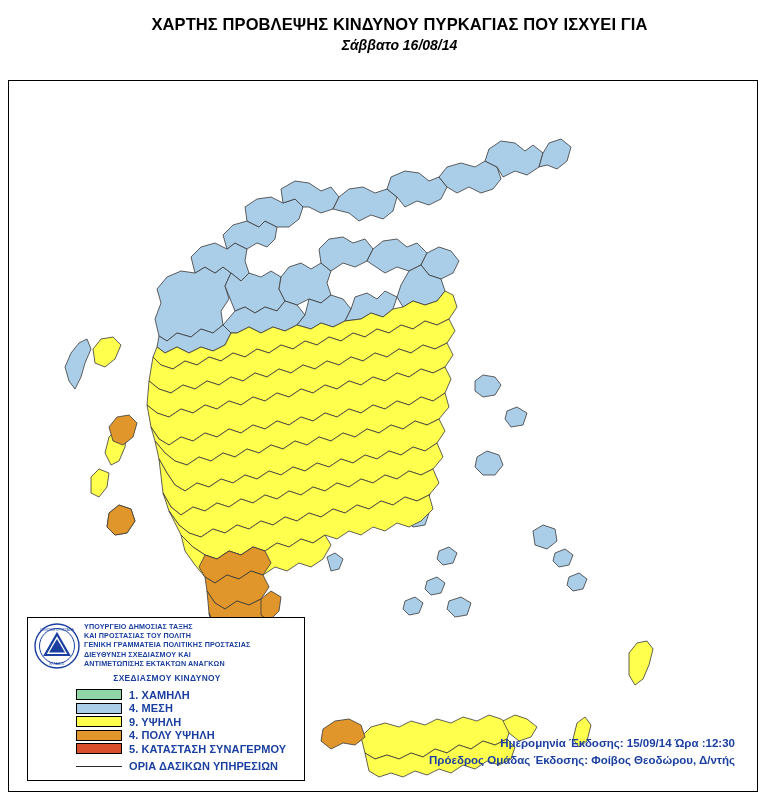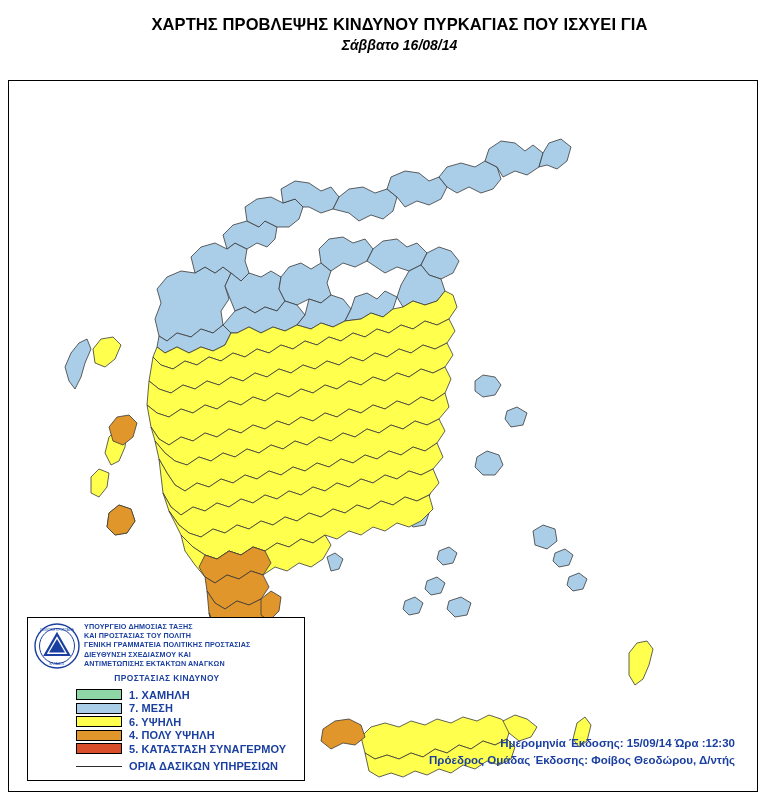--- a/index.html
+++ b/index.html
@@ -265,33 +265,33 @@
           <text x="23" y="42" font-size="3.2" fill="#1a3fa0" text-anchor="middle" font-family="Liberation Sans, sans-serif">ΕΛΛΑΔΟΣ</text>
         </svg>
         <div class="ministry-lines">
           <div>ΥΠΟΥΡΓΕΙΟ ΔΗΜΟΣΙΑΣ ΤΑΞΗΣ</div>
           <div>ΚΑΙ ΠΡΟΣΤΑΣΙΑΣ ΤΟΥ ΠΟΛΙΤΗ</div>
           <div>ΓΕΝΙΚΗ ΓΡΑΜΜΑΤΕΙΑ ΠΟΛΙΤΙΚΗΣ ΠΡΟΣΤΑΣΙΑΣ</div>
           <div>ΔΙΕΥΘΥΝΣΗ ΣΧΕΔΙΑΣΜΟΥ ΚΑΙ</div>
           <div>ΑΝΤΙΜΕΤΩΠΙΣΗΣ ΕΚΤΑΚΤΩΝ ΑΝΑΓΚΩΝ</div>
         </div>
       </div>
-      <div class="legend-title">ΠΡΟΣΤΑΣΙΑΣ ΚΙΝΔΥΝΟΥ</div>
+      <div class="legend-title">ΣΧΕΔΙΑΣΜΟΥ ΚΙΝΔΥΝΟΥ</div>
       <div class="legend-items">
         <div class="legend-row">
           <div class="swatch" style="background:#8fd6a6"></div>
           <div class="legend-label">1. ΧΑΜΗΛΗ</div>
         </div>
         <div class="legend-row">
           <div class="swatch" style="background:#aacde8"></div>
-          <div class="legend-label">7. ΜΕΣΗ</div>
+          <div class="legend-label">4. ΜΕΣΗ</div>
         </div>
         <div class="legend-row">
           <div class="swatch" style="background:#ffff4d"></div>
-          <div class="legend-label">6. ΥΨΗΛΗ</div>
+          <div class="legend-label">9. ΥΨΗΛΗ</div>
         </div>
         <div class="legend-row">
           <div class="swatch" style="background:#e0962a"></div>
           <div class="legend-label">4. ΠΟΛΥ ΥΨΗΛΗ</div>
         </div>
         <div class="legend-row">
           <div class="swatch" style="background:#d94f2b"></div>
           <div class="legend-label">5. ΚΑΤΑΣΤΑΣΗ ΣΥΝΑΓΕΡΜΟΥ</div>
         </div>
         <div class="legend-line-row">

